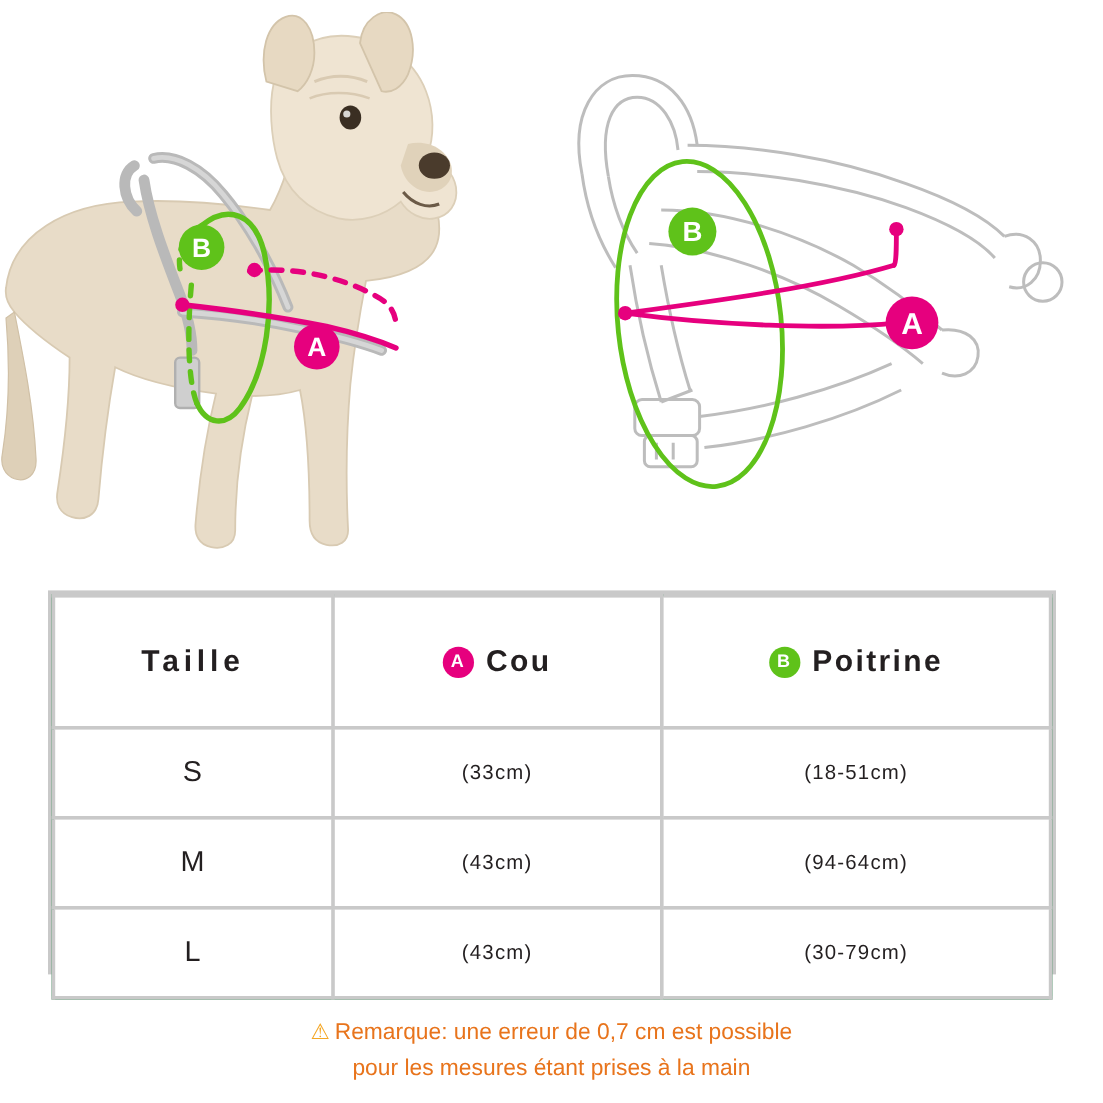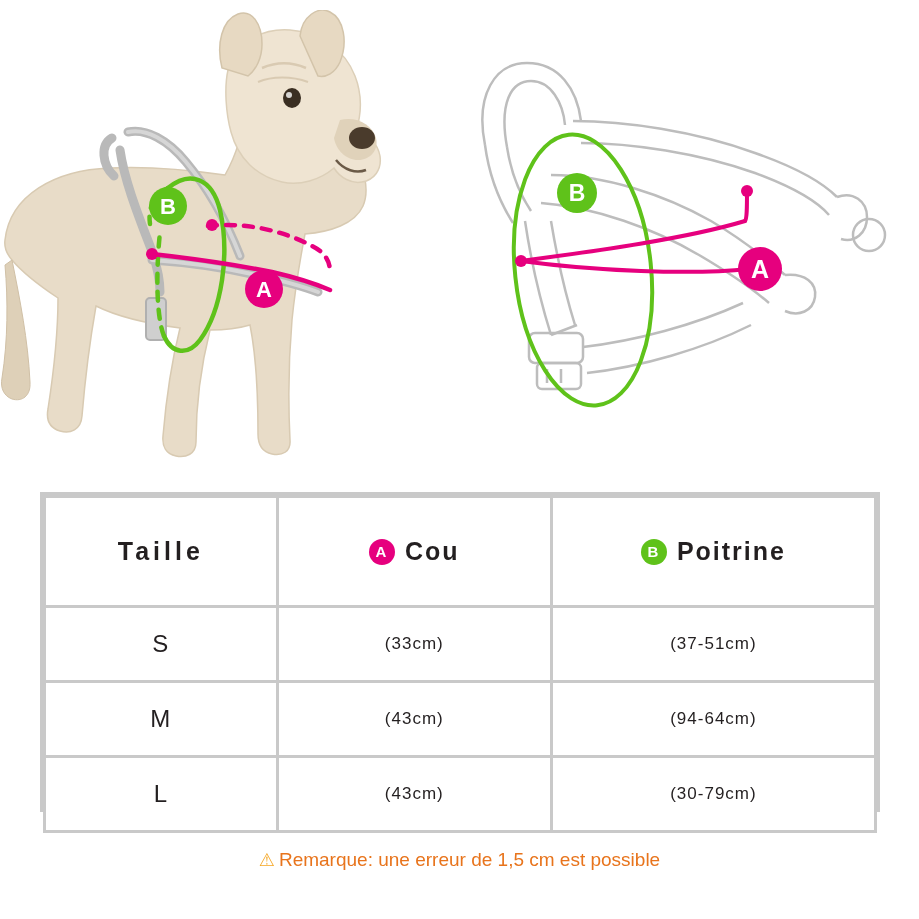--- a/index.html
+++ b/index.html
@@ -310,33 +310,34 @@
               <span class="head-badge b">B</span>
               <span>Poitrine</span>
             </div>
           </th>
         </tr>
       </thead>
       <tbody>
         <tr>
           <td class="size-letter">S</td>
           <td>(33cm)</td>
-          <td>(37-51cm)</td>
+          <td>(18-51cm)</td>
         </tr>
         <tr>
           <td class="size-letter">M</td>
           <td>(43cm)</td>
           <td>(94-64cm)</td>
         </tr>
         <tr>
           <td class="size-letter">L</td>
           <td>(43cm)</td>
           <td>(30-79cm)</td>
         </tr>
       </tbody>
     </table>
   </div>
 
   <div class="note">
-    <span class="warn-icon">⚠</span><span>Remarque: une erreur de 1,5 cm est possible</span>
+    <span class="warn-icon">⚠</span><span>Remarque: une erreur de 0,7 cm est possible</span>
+    <span class="note-line2">pour les mesures étant prises à la main</span>
   </div>
 
 </div>
 
 </body></html>

